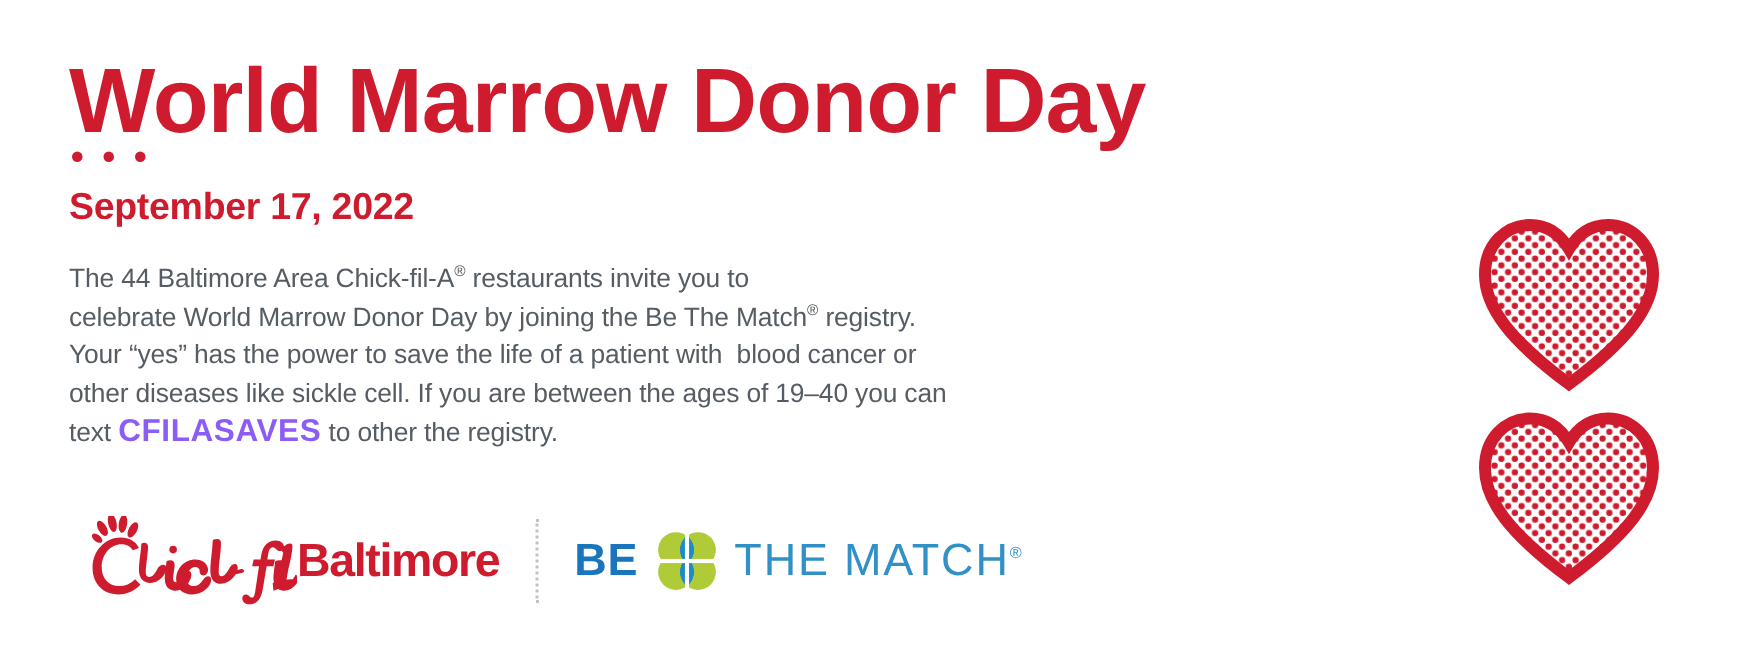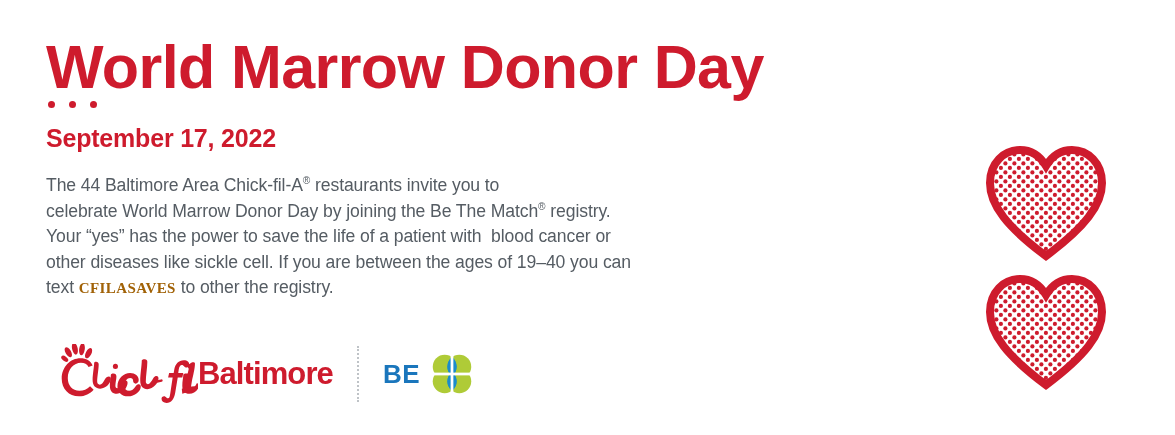--- a/index.html
+++ b/index.html
@@ -76,25 +76,25 @@
     color: #555C63;
     letter-spacing: -0.1px;
     white-space: pre-wrap;
   }
   #body-copy sup {
     font-size: 0.58em;
     vertical-align: super;
     line-height: 0;
   }
   .keyword {
-    font-family: Liberation Serif, serif;
-    font-weight: bold;
-    font-size: 15px;
+    font-family: Liberation Sans, sans-serif;
+    font-weight: bold;
+    font-size: 21px;
     letter-spacing: 0.4px;
-    color: #a16207;
+    color: #8b5cf6;
   }
 
   
   #logo-row {
     position: absolute;
     top: 339px;
     left: 0;
     height: 70px;
     display: flex;
     align-items: center;
@@ -121,21 +121,21 @@
     margin-right: 24px;
     border-left: 2px dotted #BFC3C7;
   }
 
   
   #btm-logo {
     display: flex;
     align-items: center;
   }
   #btm-be {
-    font-size: 26px;
+    font-size: 30px;
     font-weight: bold;
     letter-spacing: 0.5px;
     color: #1A76BC;
   }
   #btm-mark {
     width: 46px;
     height: 44px;
     margin-left: 9px;
     margin-right: 9px;
     display: block;
@@ -248,20 +248,21 @@
           <g clip-path="url(#clipTR)">
               <circle cx="34" cy="32" r="26"></circle>
             </g>
           <g clip-path="url(#clipBR)">
               <circle cx="34" cy="64" r="26"></circle>
             </g>
         </g>
         <rect x="47" y="0" width="6" height="96" fill="#ffffff"></rect>
         <rect x="0" y="45" width="100" height="6" fill="#ffffff"></rect>
       </svg>
+      <span id="btm-the-match"><span>THE MATCH</span><sup>®</sup></span>
     </div>
 
   </div>
 </div>
 
 <svg id="heart-top" class="heart" viewBox="0 0 122 118" aria-hidden="true">
   <defs>
     <pattern id="dotsA" width="9" height="9" patternUnits="userSpaceOnUse">
       <rect width="9" height="9" fill="#ffffff"></rect>
       <circle cx="2.4" cy="2.4" r="2.1" fill="#CE1B2D"></circle>

